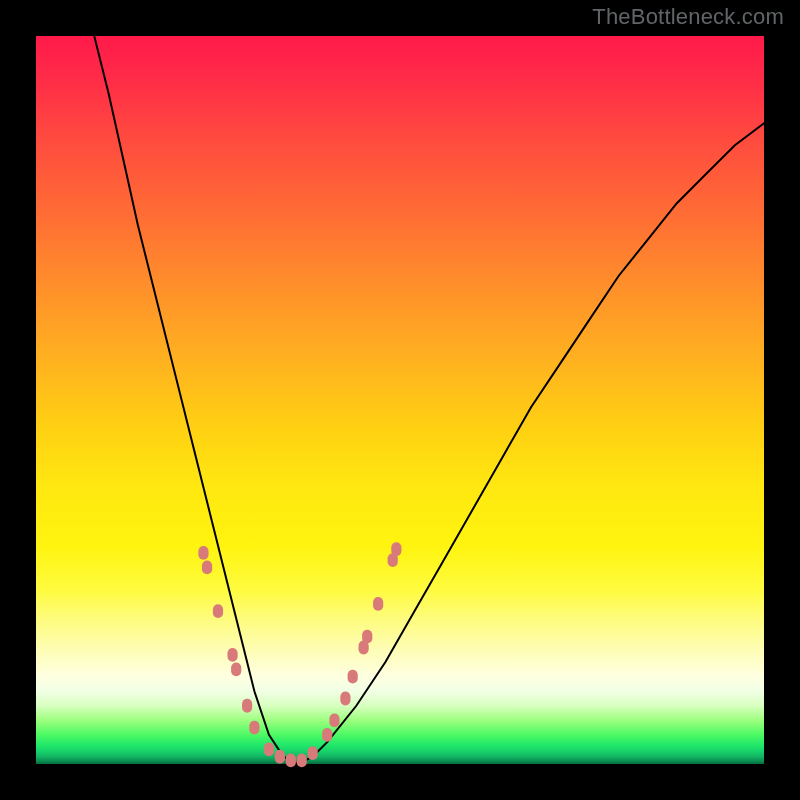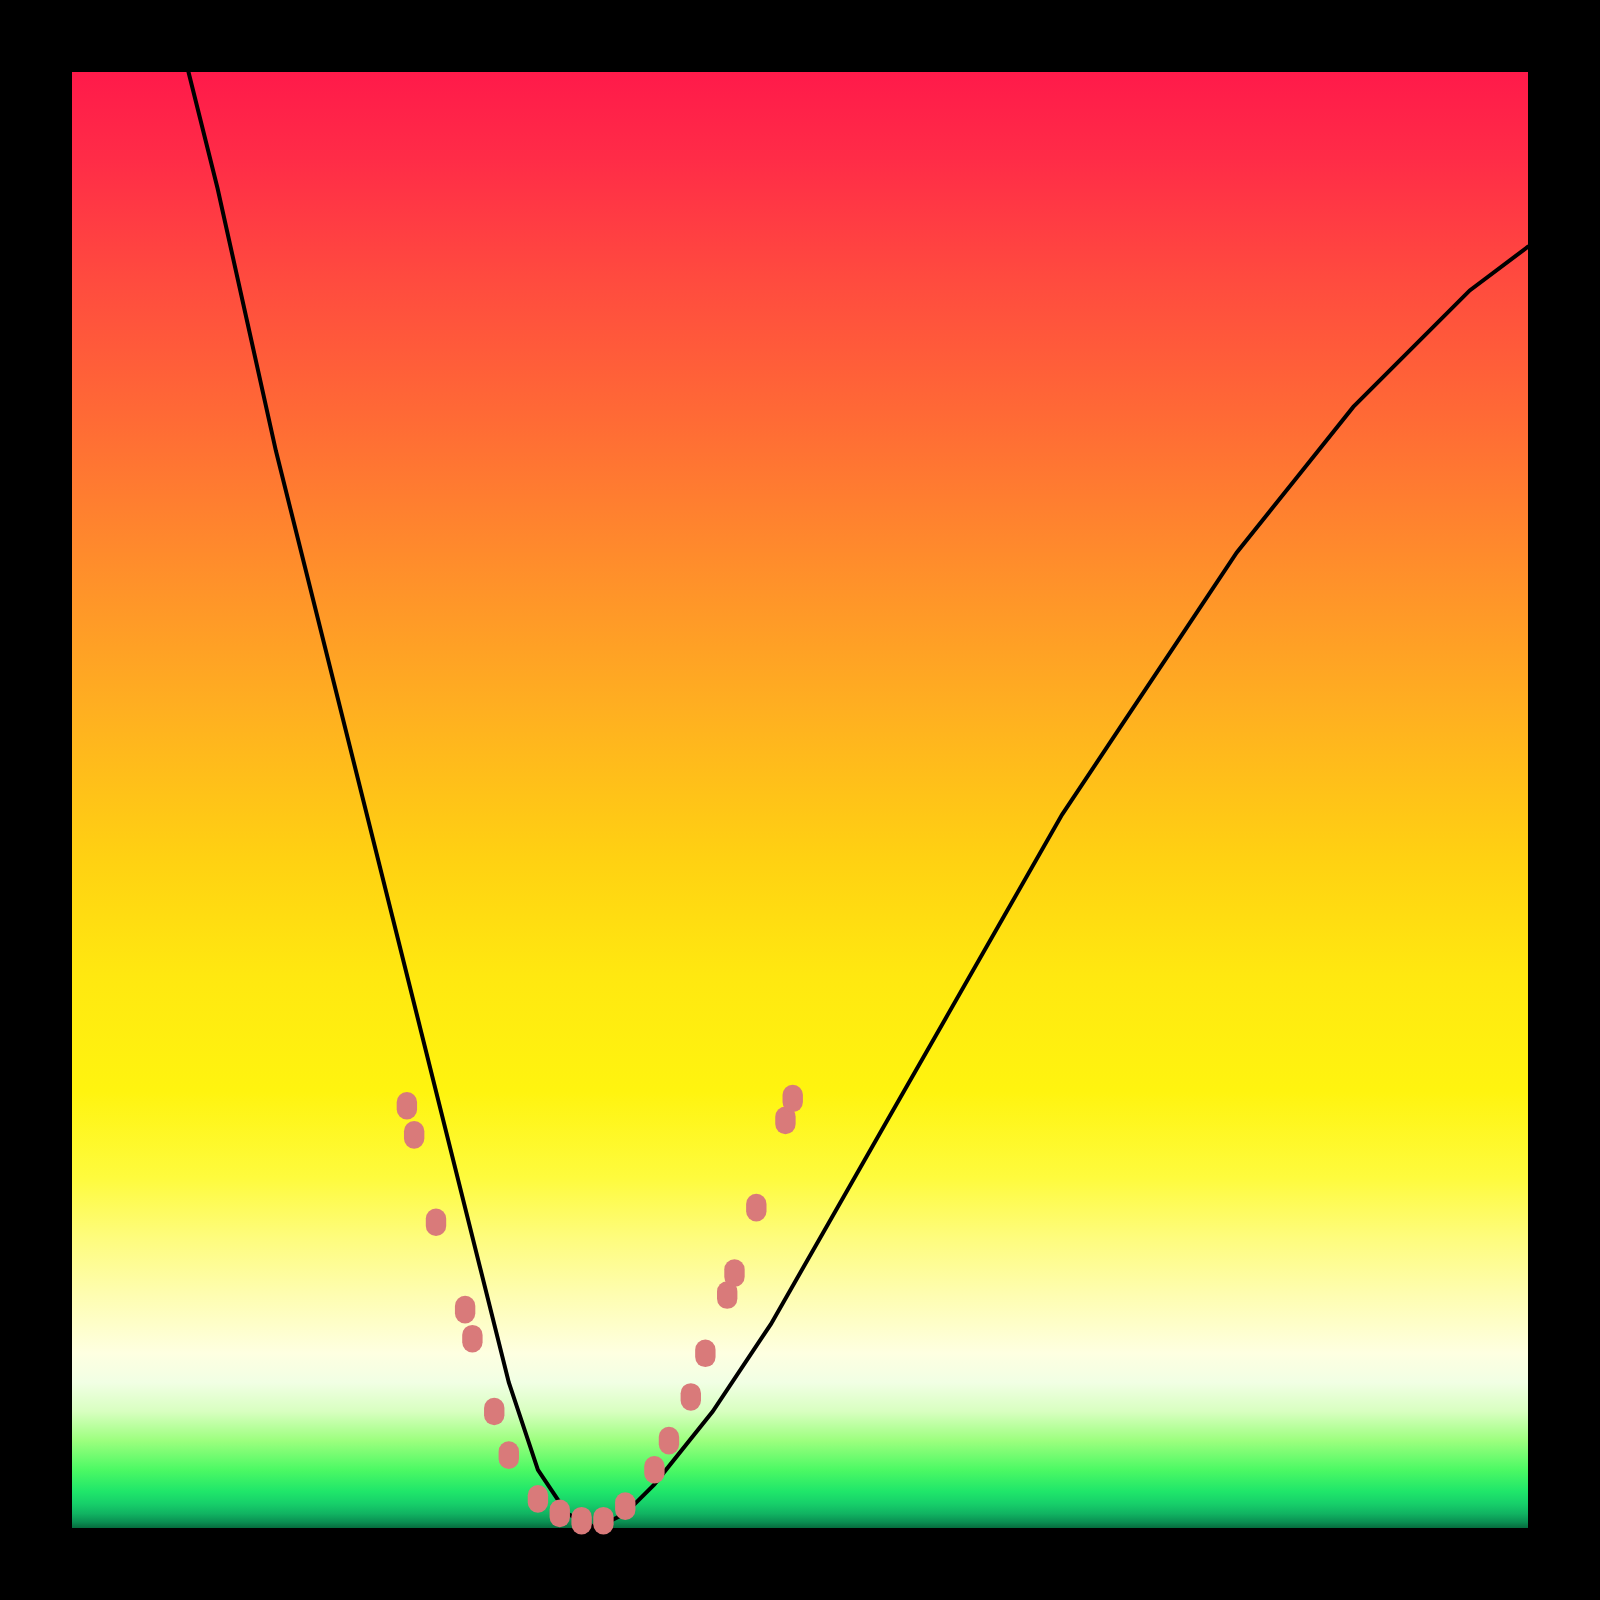--- a/index.html
+++ b/index.html
@@ -76,20 +76,21 @@
   }
   .pt {
     fill: #d97a7a;
     stroke: none;
   }
 </style>
 </head>
 <body>
 
 <div class="stage">
+  <div class="watermark">TheBottleneck.com</div>
   <div class="plot-area"></div>
   <svg class="overlay" viewBox="0 0 100 100" preserveAspectRatio="none">
     <path id="curve-path" class="curve" d="M8.00 0.00 L10.00 8.00 L12.00 17.00 L14.00 26.00 L16.00 34.00 L18.00 42.00 L20.00 50.00 L22.00 58.00 L24.00 66.00 L26.00 74.00 L28.00 82.00 L30.00 90.00 L32.00 96.00 L34.00 99.00 L36.00 100.00 L38.00 99.00 L40.00 97.00 L44.00 92.00 L48.00 86.00 L52.00 79.00 L56.00 72.00 L60.00 65.00 L64.00 58.00 L68.00 51.00 L72.00 45.00 L76.00 39.00 L80.00 33.00 L84.00 28.00 L88.00 23.00 L92.00 19.00 L96.00 15.00 L100.00 12.00" vector-effect="non-scaling-stroke"></path>
     <g id="points-group">
         <rect x="22.30" y="70.05" width="1.4" height="1.9" rx="0.7" class="pt"></rect>
         <rect x="22.80" y="72.05" width="1.4" height="1.9" rx="0.7" class="pt"></rect>
         <rect x="24.30" y="78.05" width="1.4" height="1.9" rx="0.7" class="pt"></rect>
         <rect x="26.30" y="84.05" width="1.4" height="1.9" rx="0.7" class="pt"></rect>
         <rect x="26.80" y="86.05" width="1.4" height="1.9" rx="0.7" class="pt"></rect>
         <rect x="28.30" y="91.05" width="1.4" height="1.9" rx="0.7" class="pt"></rect>

